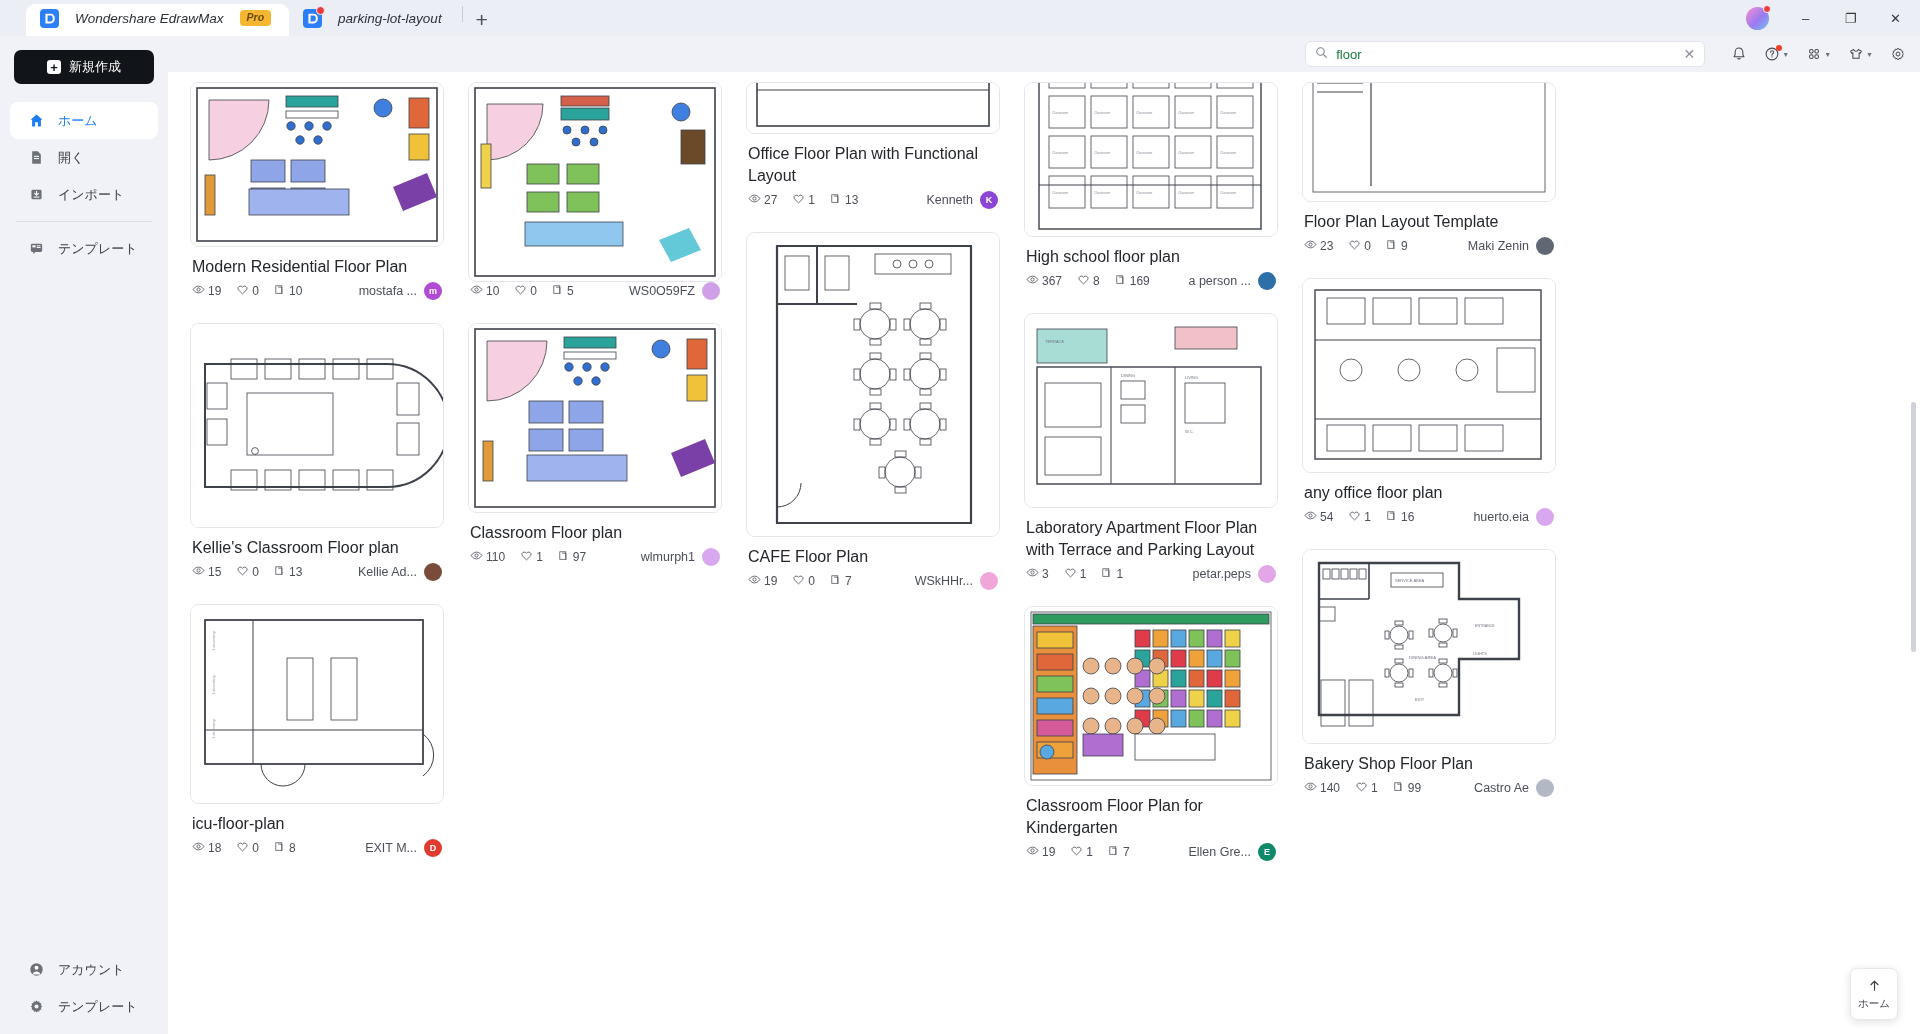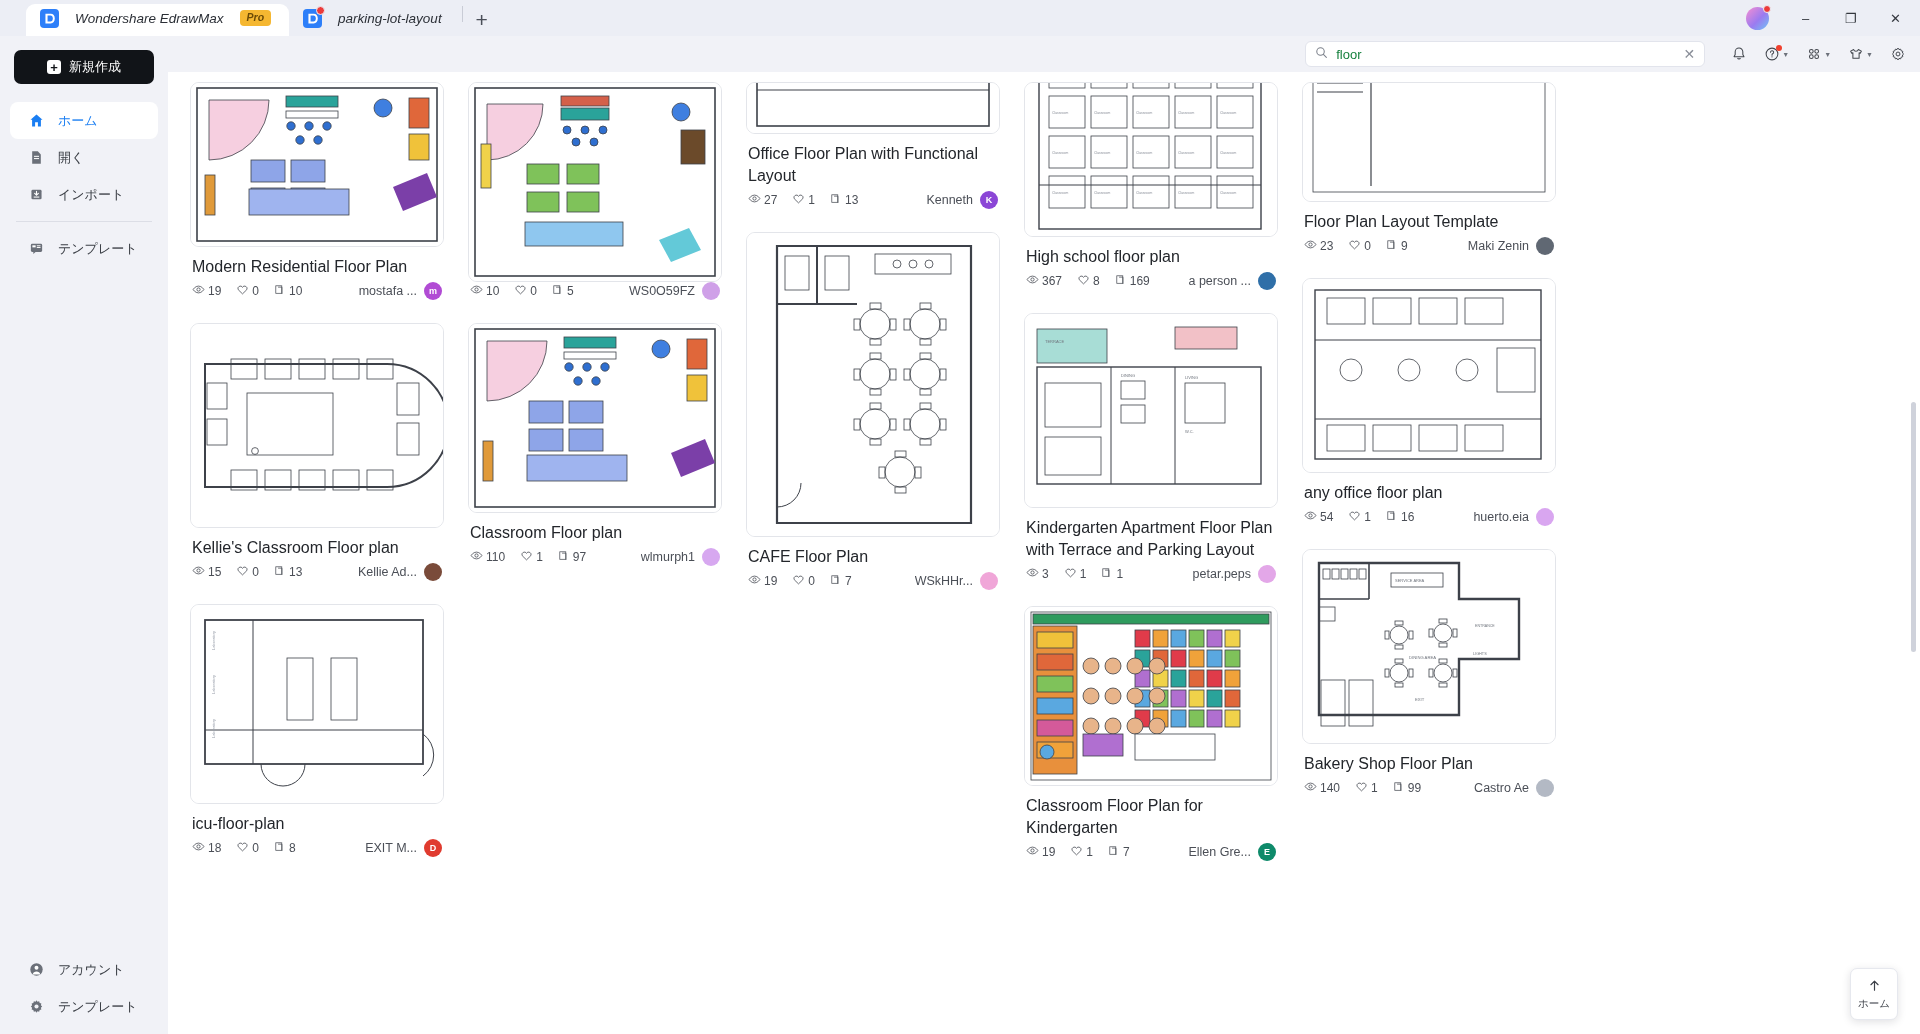--- a/index.html
+++ b/index.html
@@ -763,21 +763,21 @@
                   <rect x="96" y="92" width="24" height="18" fill="none" stroke="#3d4149" stroke-width="0.8"></rect>
                   <rect x="160" y="70" width="40" height="40" fill="none" stroke="#3d4149" stroke-width="0.8"></rect>
                   <rect x="20" y="70" width="56" height="44" fill="none" stroke="#3d4149" stroke-width="0.8"></rect>
                   <rect x="20" y="124" width="56" height="38" fill="none" stroke="#3d4149" stroke-width="0.8"></rect>
                   <text x="20" y="30" font-size="4" fill="#70757e">TERRACE</text>
                   <text x="96" y="64" font-size="4" fill="#70757e">DINING</text>
                   <text x="160" y="66" font-size="4" fill="#70757e">LIVING</text>
                   <text x="160" y="120" font-size="4" fill="#70757e">W.C.</text>
                 </svg>
        </div>
-       <div class="cap-title">Kindergarten Apartment Floor Plan with Terrace and Parking Layout</div>
+       <div class="cap-title">Laboratory Apartment Floor Plan with Terrace and Parking Layout</div>
        <div class="cap-meta">
          <span class="stat">
            <span><svg width="13" height="13" viewBox="0 0 16 16">
                       <path d="M1.4 8S3.8 3.8 8 3.8 14.6 8 14.6 8 12.2 12.2 8 12.2 1.4 8 1.4 8z" fill="none" stroke="#4b4f57" stroke-width="1"></path>
                       <circle cx="8" cy="8" r="2" fill="none" stroke="#4b4f57" stroke-width="1"></circle>
                     </svg></span>
            <span>3</span>
                 </span>
          <span class="stat">
            <span><svg width="13" height="13" viewBox="0 0 16 16">

